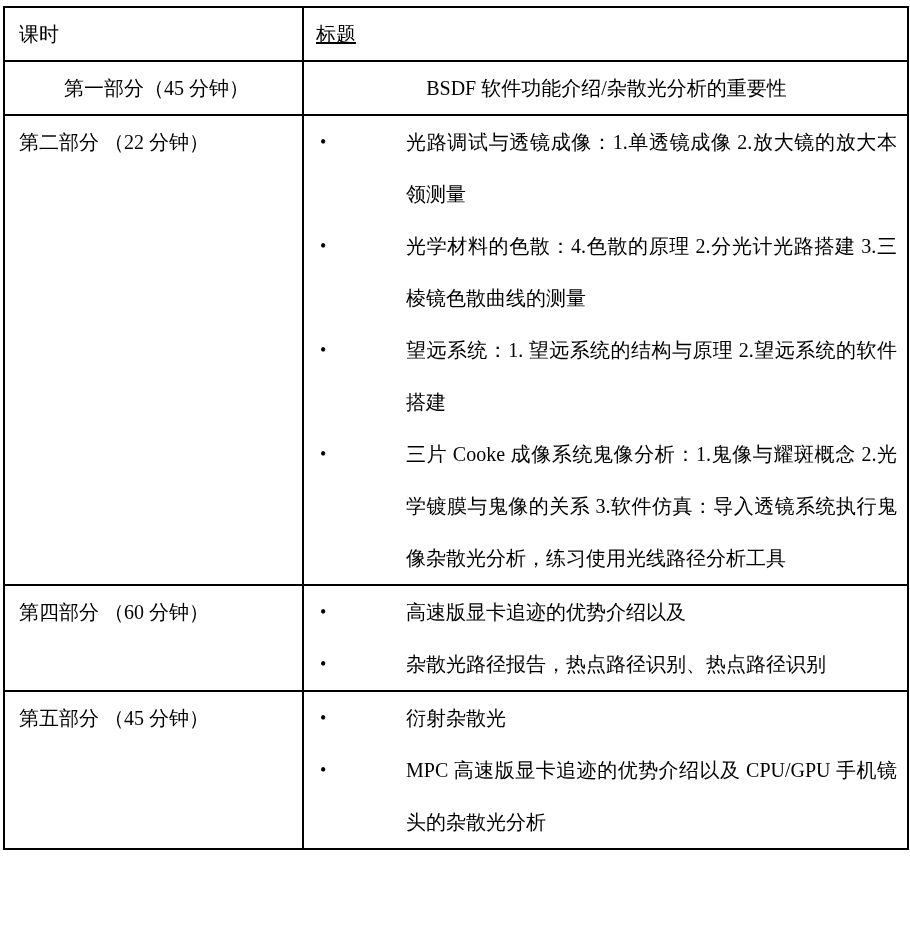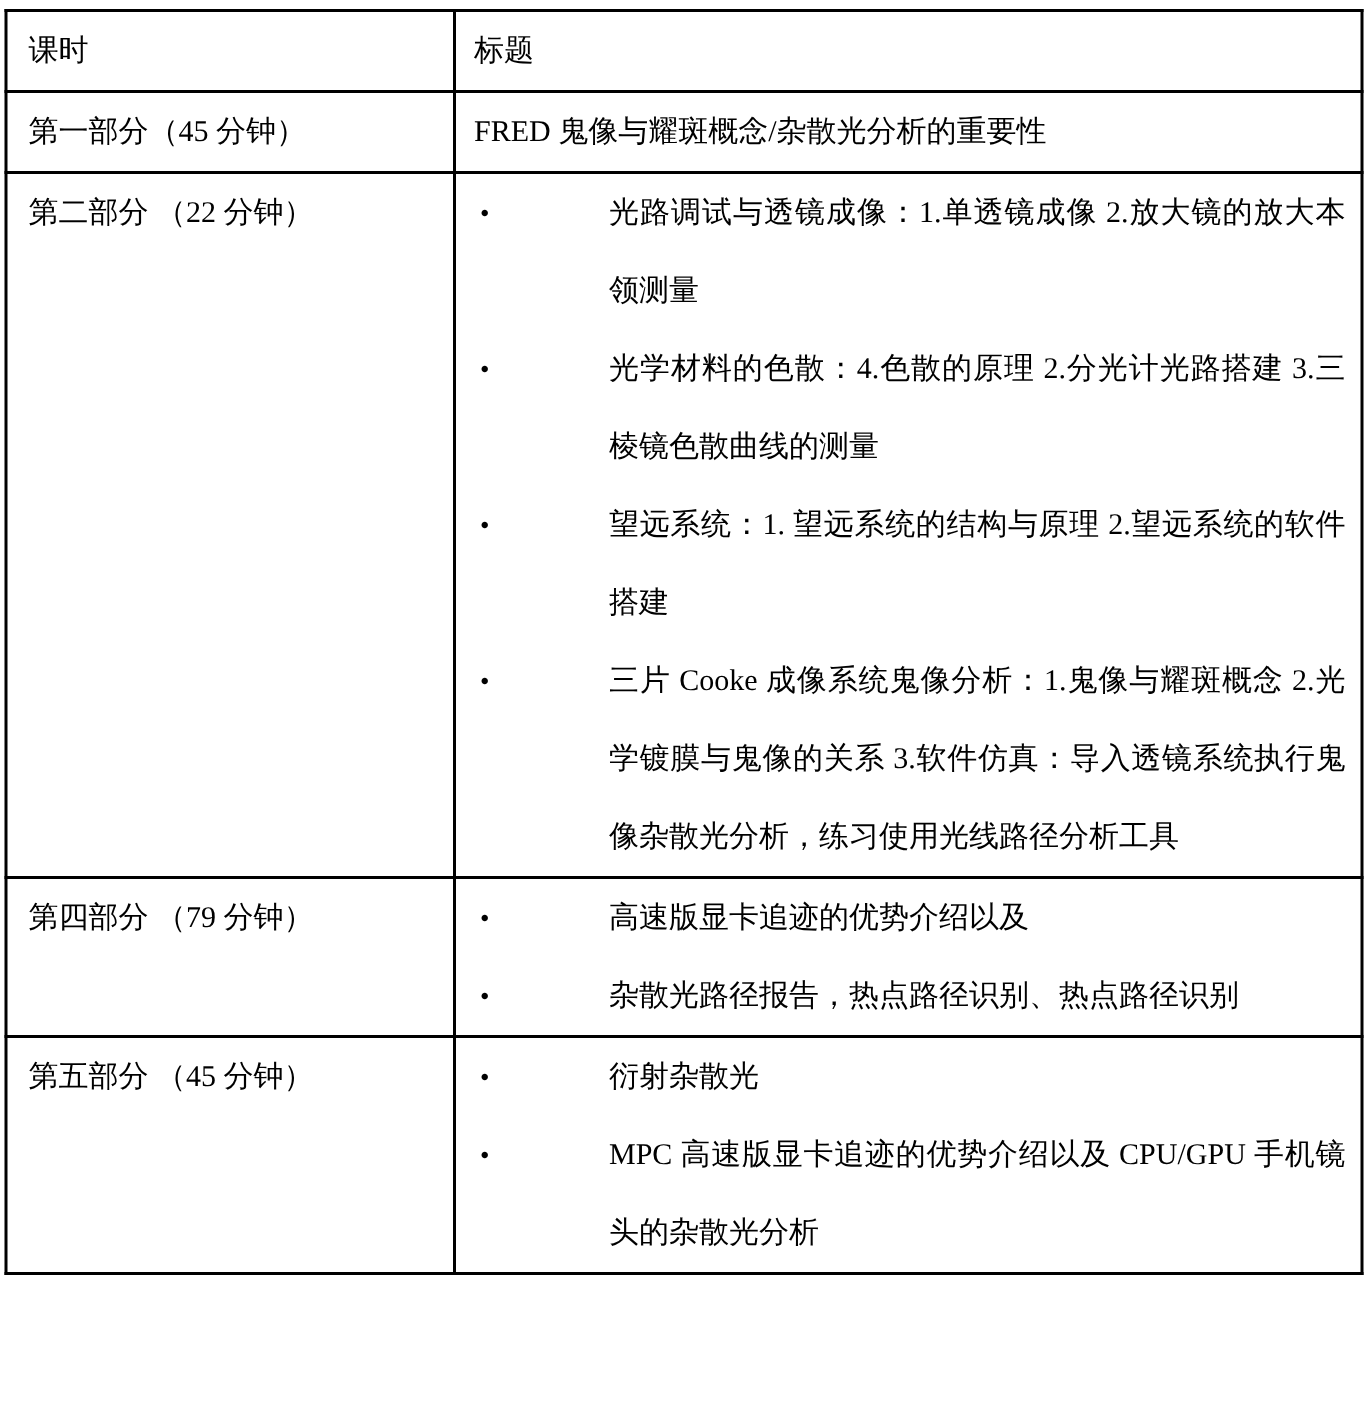--- a/index.html
+++ b/index.html
@@ -61,45 +61,45 @@
     font-size: 18px;
     line-height: 52px;
   }
   .bullet-text {
     flex: 1 1 auto;
     text-align: justify;
     margin-left: 42px;
   }
   
   tr.r-header  th { height: 48px; }
-  tr.r-part1   td { height: 52px; }
+  tr.r-part1   td { height: 52px; text-align: center; }
   tr.r-part2   td { height: 466px; }
   tr.r-part3   td { height: 104px; }
   tr.r-part4   td { height: 104px; }
   tr.r-part5   td { height: 146px; }
 </style>
 </head>
 <body>
 
 <div class="page">
   <table class="schedule">
     <colgroup>
       <col class="c-session">
       <col class="c-title">
     </colgroup>
 
     <tbody>
         <tr class="r-header">
       <th class="session-cell">课时</th>
-      <th class="title-cell" style="text-align:left;">标题</th>
+      <th class="title-cell" style="text-align:left;text-decoration:underline;">标题</th>
     </tr>
 
     <tr class="r-part1">
       <td class="session-cell">第一部分（45 分钟）</td>
-      <td class="title-cell">FRED 鬼像与耀斑概念/杂散光分析的重要性</td>
+      <td class="title-cell">BSDF 软件功能介绍/杂散光分析的重要性</td>
     </tr>
 
     <tr class="r-part2">
       <td class="session-cell">第二部分 （22 分钟）</td>
       <td class="bullets-cell">
         <div class="bullet-item">
           <span class="bullet-marker">•</span>
           <span class="bullet-text">光路调试与透镜成像：1.单透镜成像 2.放大镜的放大本领测量</span>
         </div>
         <div class="bullet-item">
@@ -112,21 +112,21 @@
         </div>
         <div class="bullet-item">
           <span class="bullet-marker">•</span>
           <span class="bullet-text">三片 Cooke 成像系统鬼像分析：1.鬼像与耀斑概念 2.光学镀膜与鬼像的关系 3.软件仿真：导入透镜系统执行鬼像杂散光分析，练习使用光线路径分析工具</span>
         </div>
       </td>
     </tr>
 
 
     <tr class="r-part4">
-      <td class="session-cell">第四部分 （79 分钟）</td>
+      <td class="session-cell">第四部分 （60 分钟）</td>
       <td class="bullets-cell">
         <div class="bullet-item">
           <span class="bullet-marker">•</span>
           <span class="bullet-text">高速版显卡追迹的优势介绍以及</span>
         </div>
         <div class="bullet-item">
           <span class="bullet-marker">•</span>
           <span class="bullet-text">杂散光路径报告，热点路径识别、热点路径识别</span>
         </div>
       </td>

